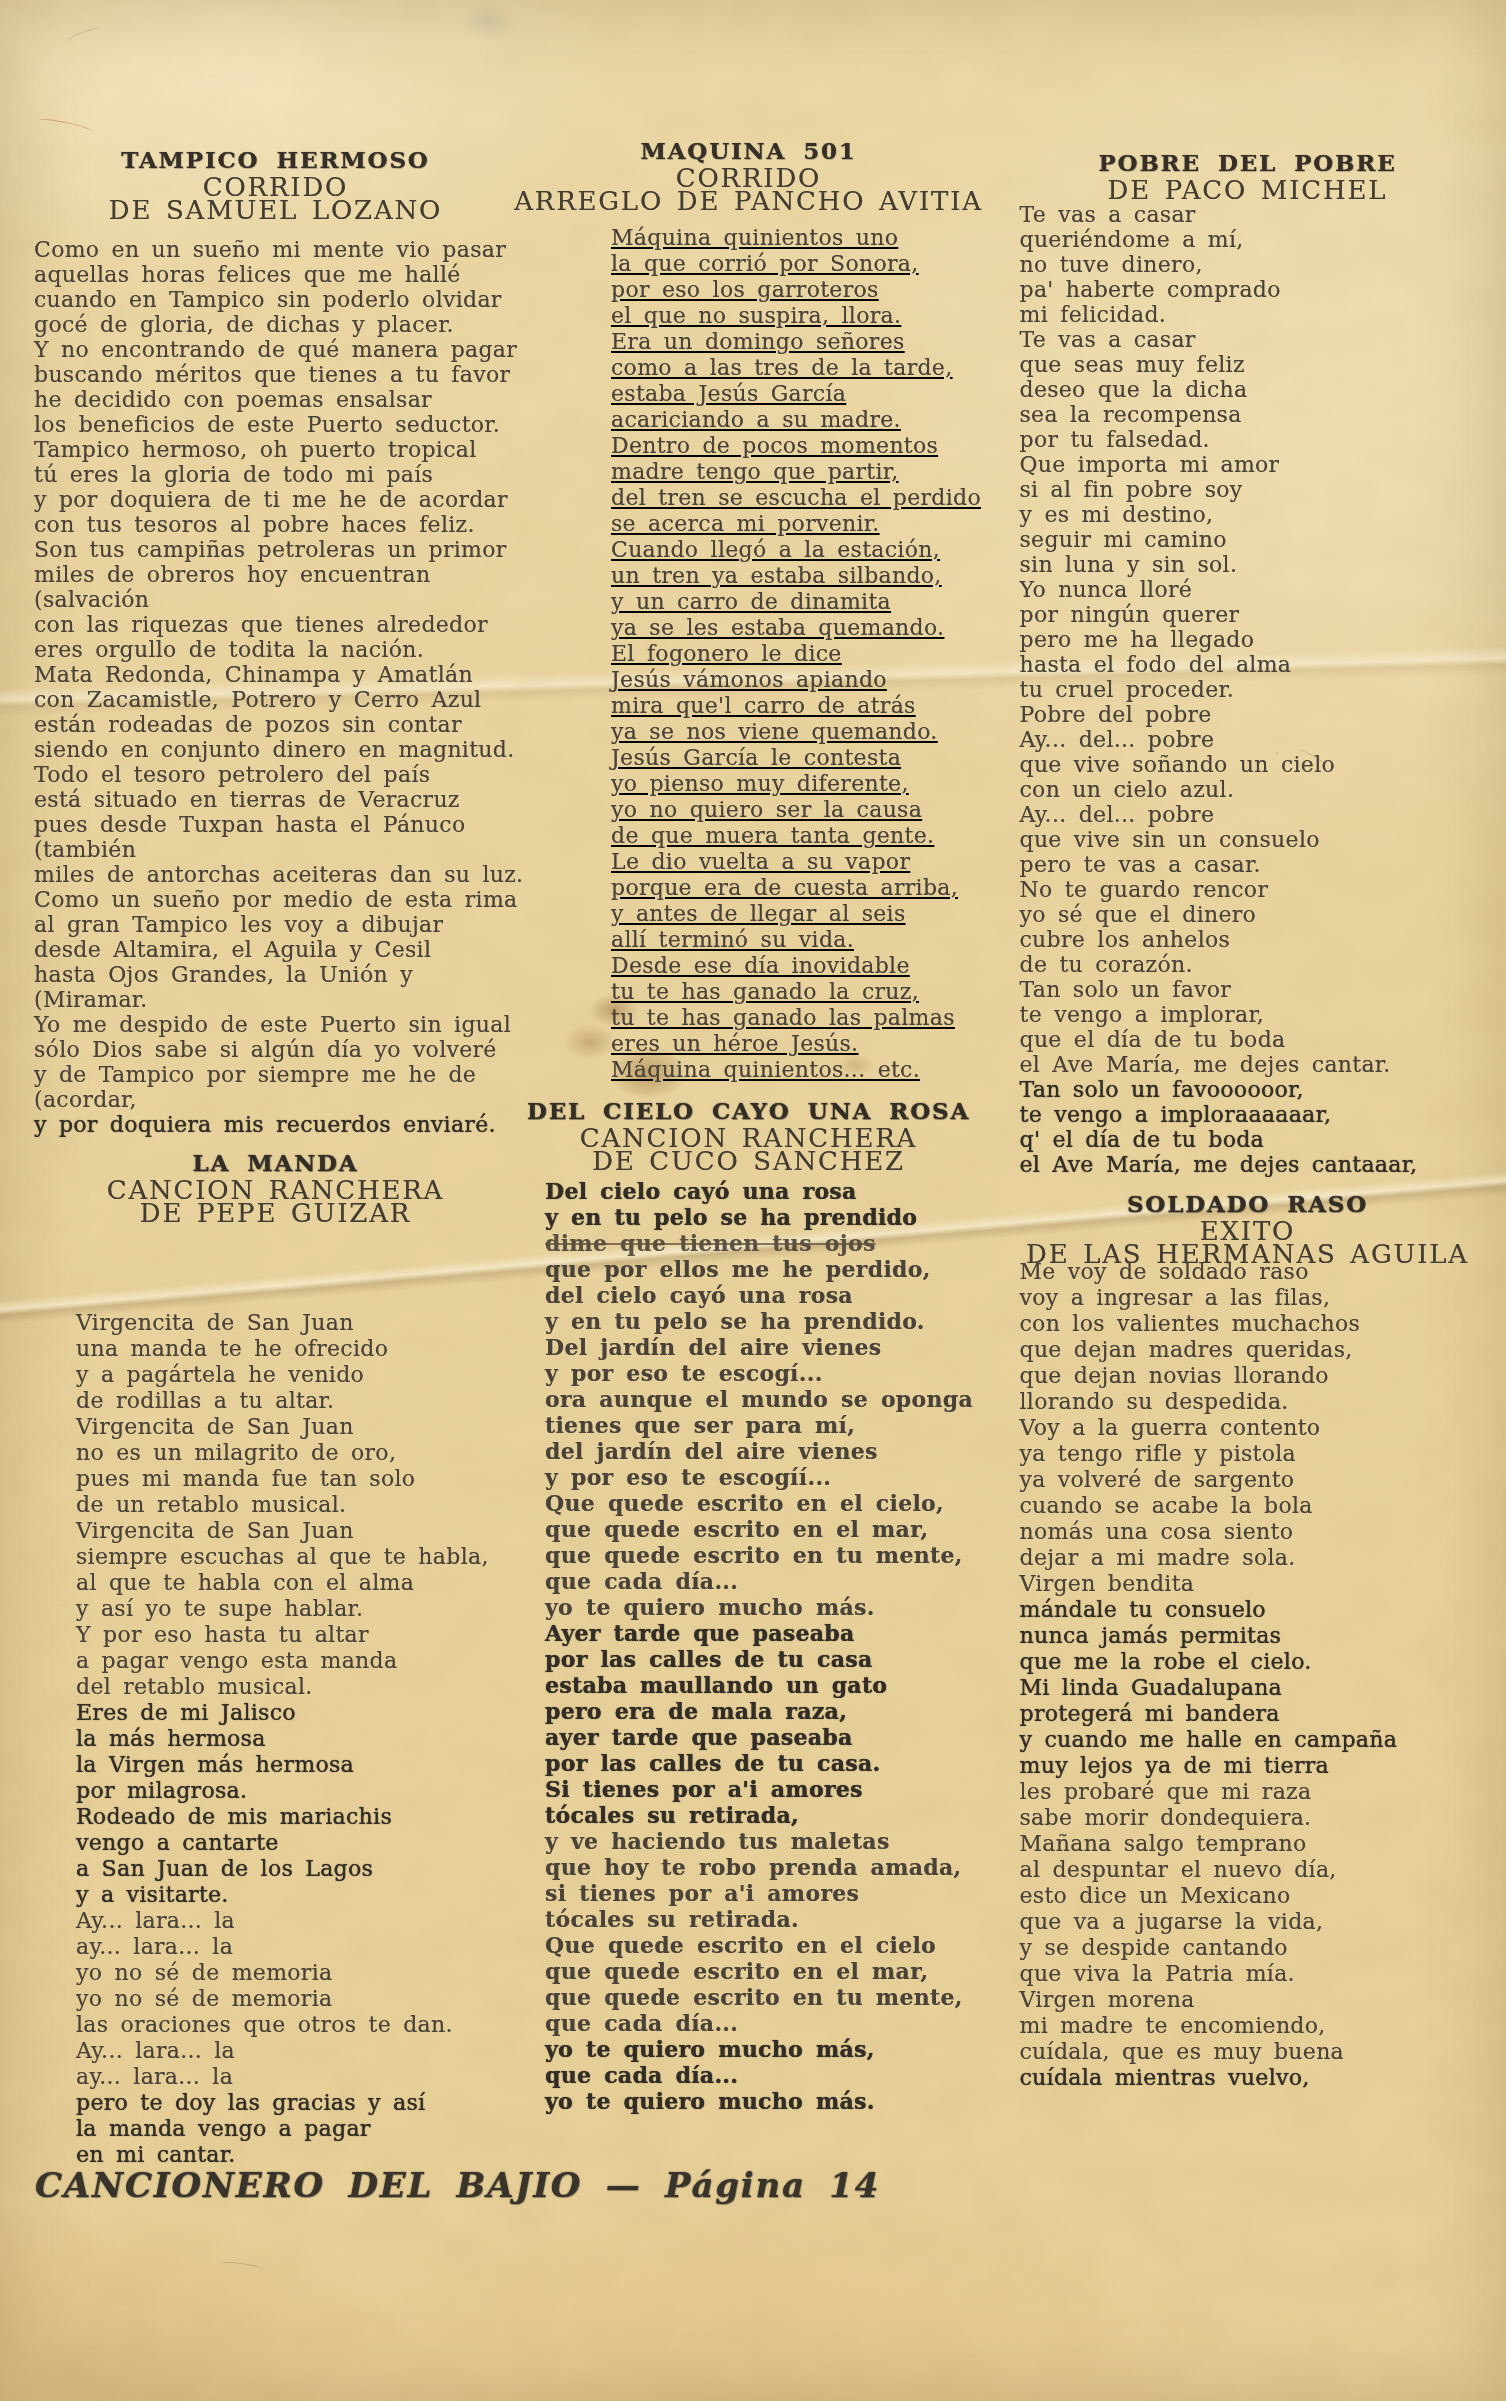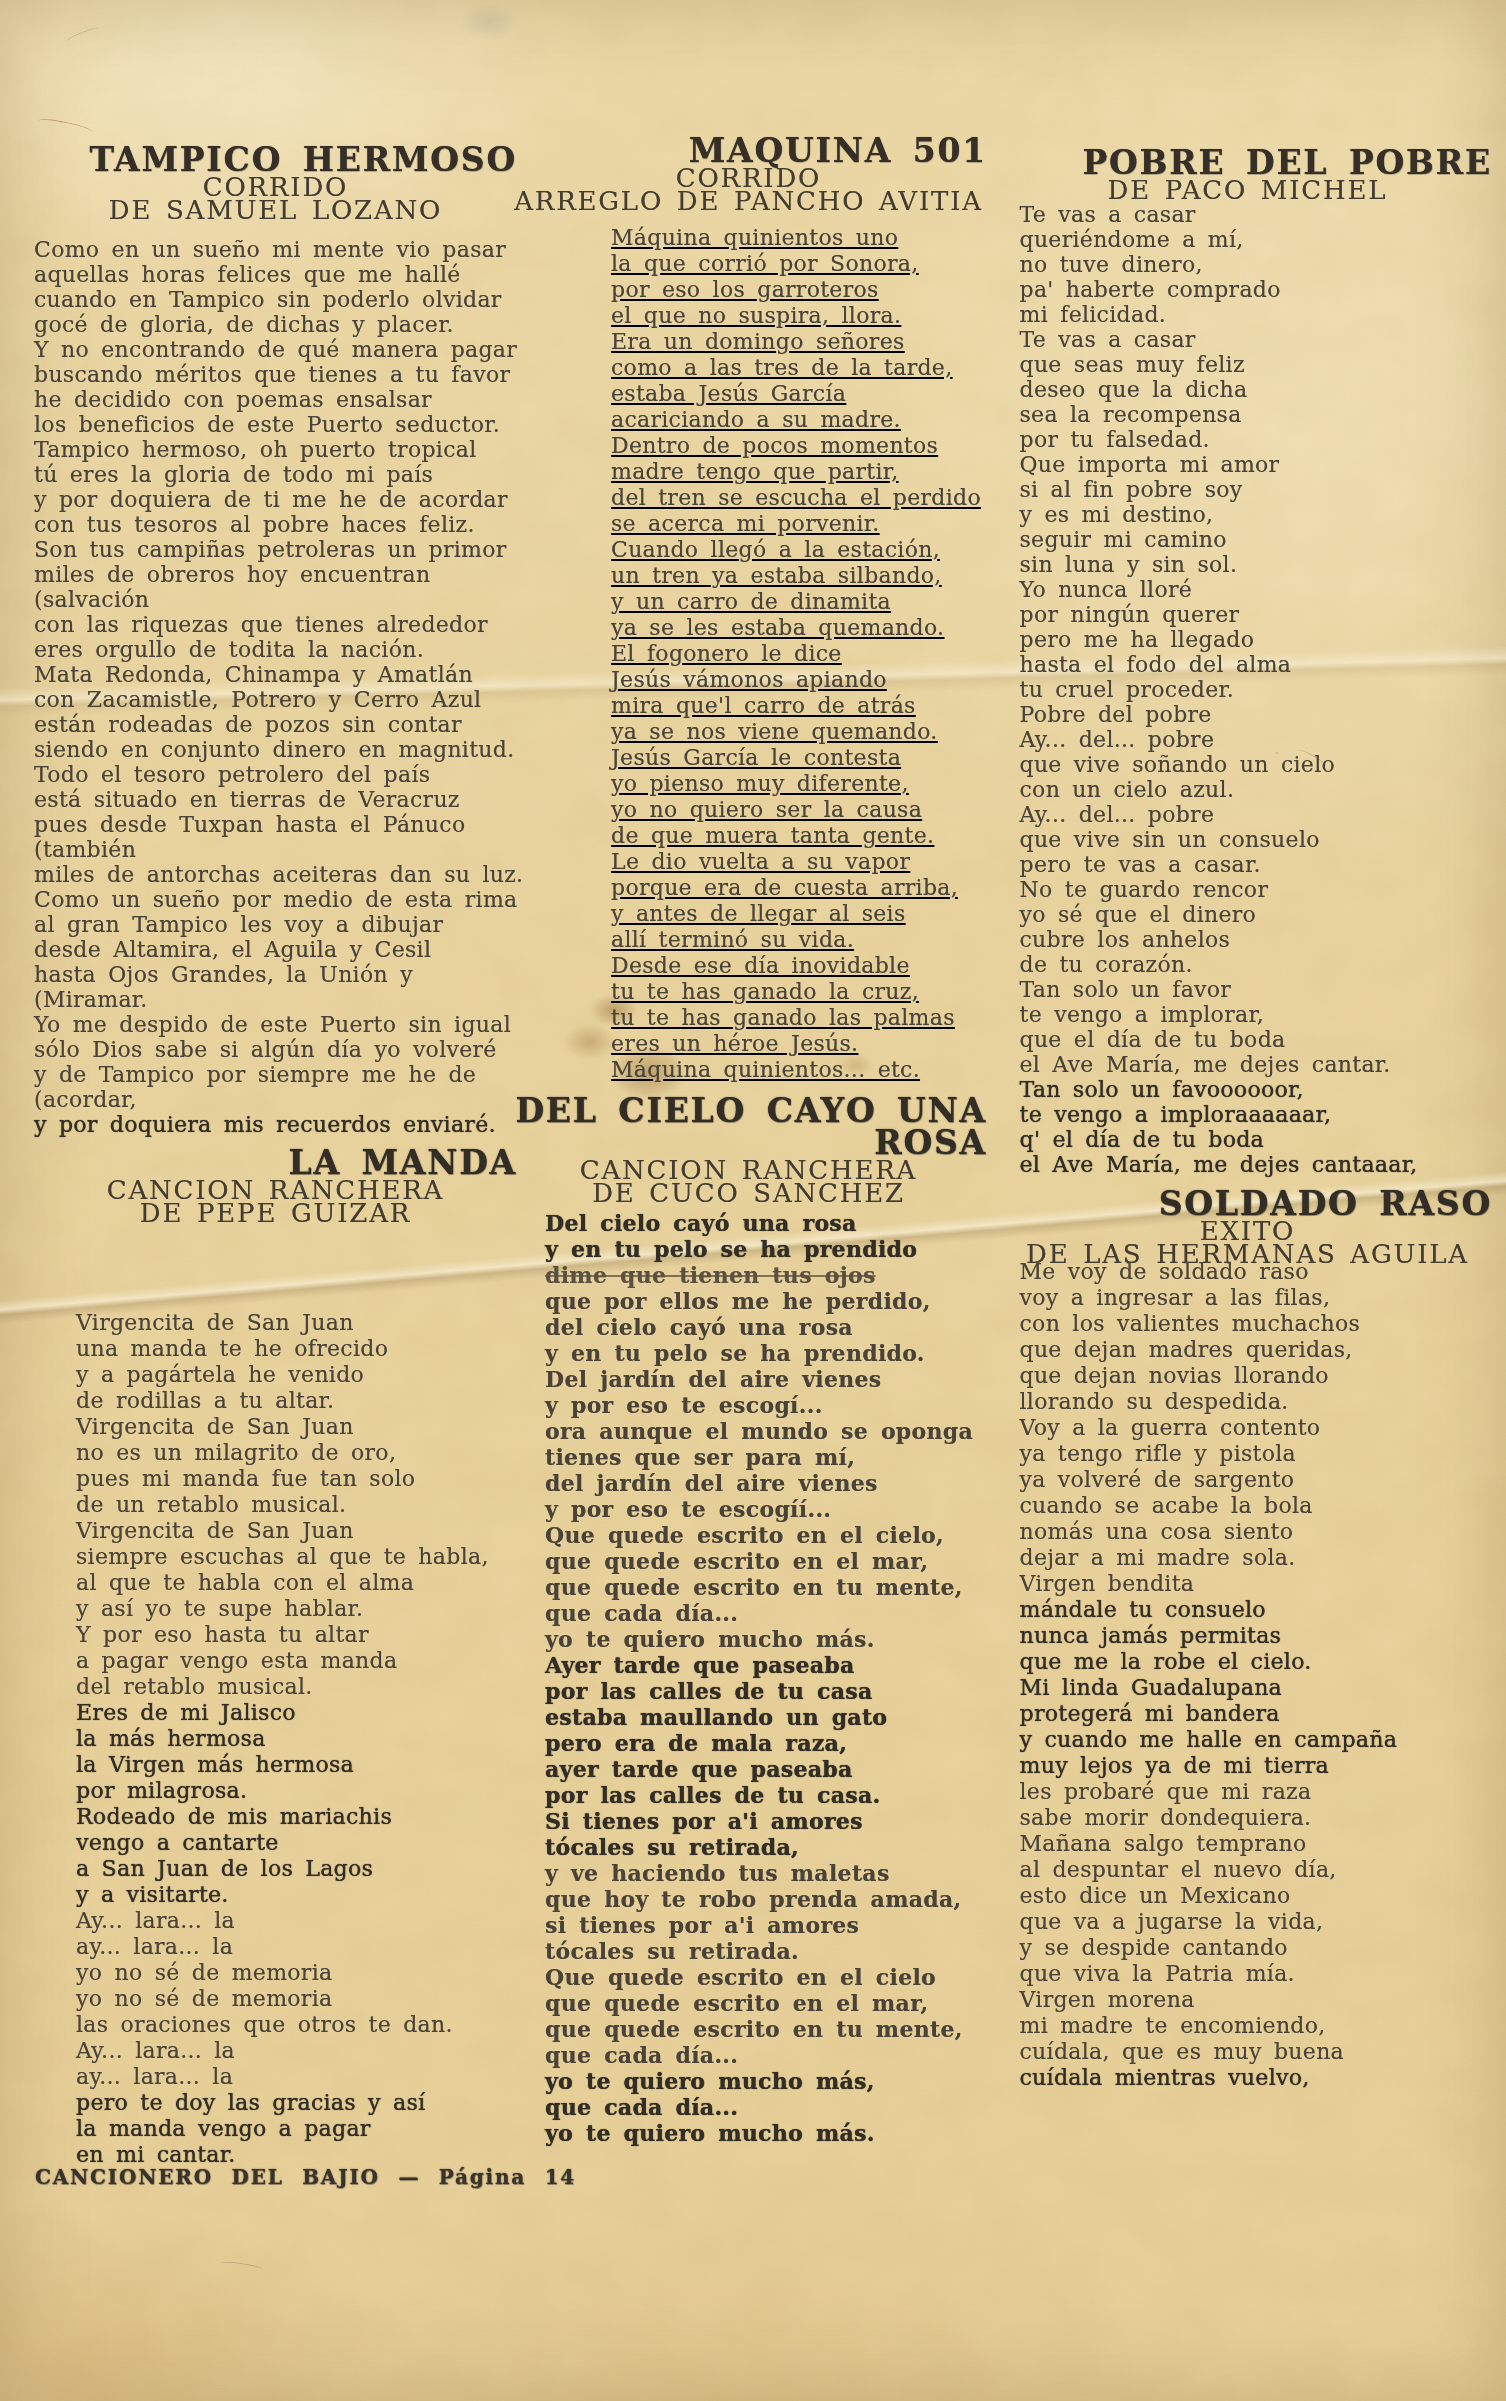--- a/index.html
+++ b/index.html
@@ -22,24 +22,23 @@
       radial-gradient(ellipse 856px 611px at 88% 18%, rgba(250,240,206,.38), transparent 72%),
       radial-gradient(ellipse 672px 306px at 50% 100%, rgba(214,180,118,.28), transparent 75%),
       radial-gradient(ellipse 428px 196px at 6% 98%, rgba(190,150,85,.25), transparent 75%),
       linear-gradient(180deg,#efdcab 0%,#ecd7a3 38%,#ead29b 100%);
     box-shadow:inset 0 0 86px rgba(120,90,40,.28);
   }
   
   .song{position:absolute;z-index:2;}
   .hdr{text-align:center;}
   .song-title{
-    font-weight:bold;font-size:33px;line-height:32px;color:#363028;
+    font-weight:bold;font-size:23px;line-height:32px;color:#363028;
     letter-spacing:1.8px;word-spacing:7.3px;
     text-shadow:0 0 0.9px rgba(54,48,40,.85),0.6px 0.6px 0 rgba(54,48,40,.25);
-    text-align:right;
   }
   .song-sub{
     font-size:26px;line-height:23px;color:#45403４;
     color:#443e33;letter-spacing:1.8px;word-spacing:3.7px;
     text-shadow:0 0 0.6px rgba(68,62,51,.6);
   }
   .lines{margin-top:0;}
   .line{
     display:block;white-space:nowrap;
     font-size:22px;color:#4b443a;letter-spacing:0.3px;word-spacing:4.9px;
@@ -81,21 +80,21 @@
   }
   
   #song-del-cielo .line:nth-child(3){
     color:rgba(75,68,58,.78);filter:blur(0.2px);
     text-decoration:line-through;text-decoration-color:rgba(110,95,65,.45);
     text-decoration-thickness:1.8px;
   }
   
   .footer{
     position:absolute;left:35px;top:2165px;z-index:2;
-    font-size:20px;font-weight:bold;
+    font-size:34px;font-weight:bold;font-style:italic;
     letter-spacing:1.8px;word-spacing:9.8px;color:#3a352c;
     text-shadow:0 0 1.5px rgba(58,53,44,.9),0.6px 0.6px 0.6px rgba(58,53,44,.35);
   }
   
   .crease{position:absolute;left:-2%;width:104%;z-index:1;pointer-events:none;}
   .crease-1{
     top:659px;height:44px;transform:rotate(-1.6deg);
     background:linear-gradient(180deg,transparent 18%,rgba(255,250,230,.5) 46%,rgba(150,120,70,.14) 60%,transparent 85%);
   }
   .crease-2{

